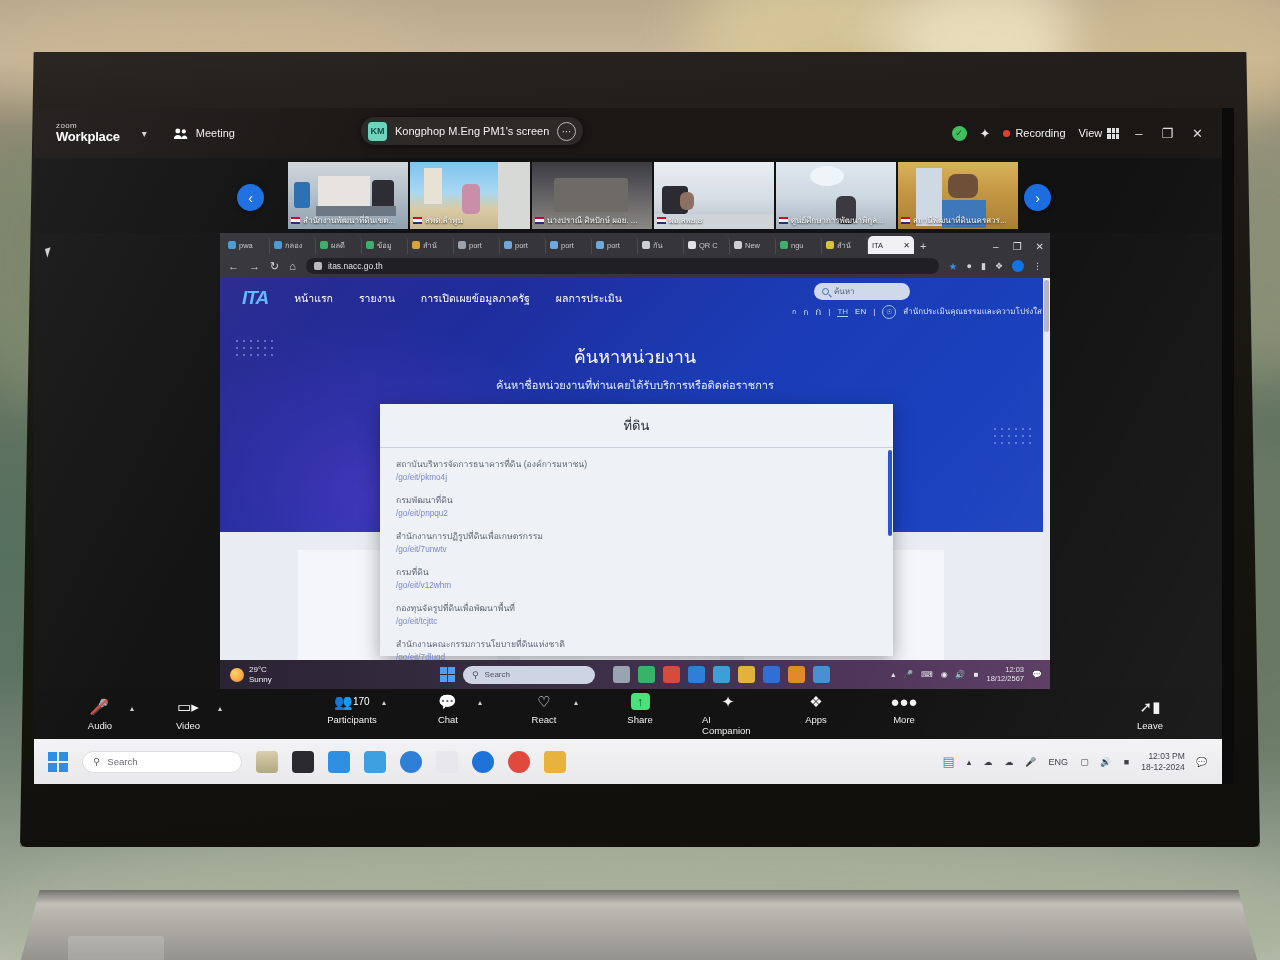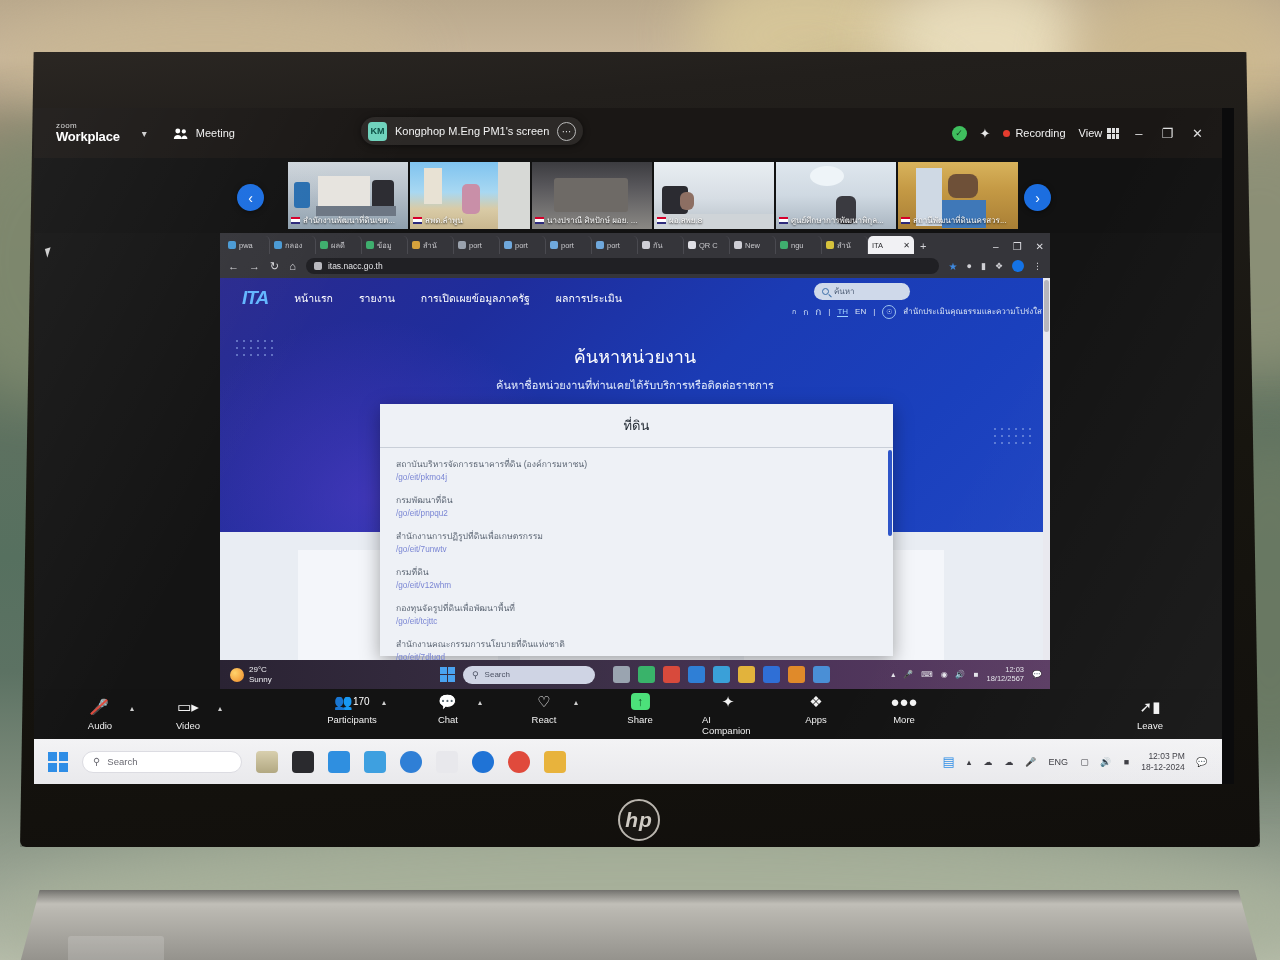--- a/index.html
+++ b/index.html
@@ -813,21 +813,18 @@
             <span>12:03 PM</span><br>
             <span>18-12-2024</span>
           </span>
           <span>💬</span>
         </div>
       </div>
 
     </div>
     <div id="glare"></div>
 
-    <div class="hinge-logo">
-      <span class="hp-badge">hp</span>
-    </div>
     <div class="base">
       <div class="lipshadow"></div>
       <div class="touchpad"></div>
     </div>
   </div>
 </div>
 
 </body></html>

